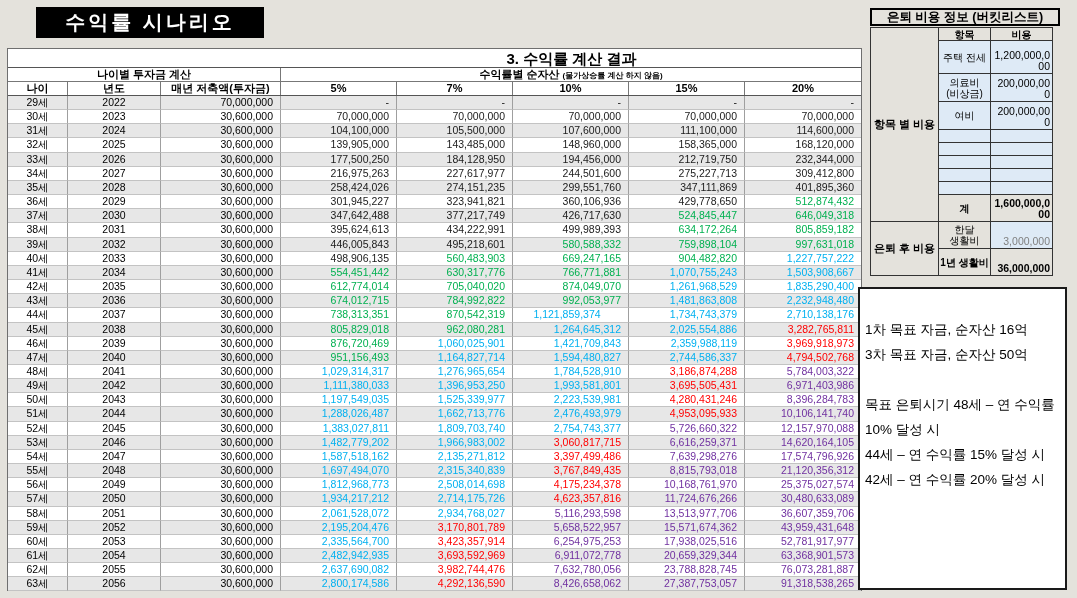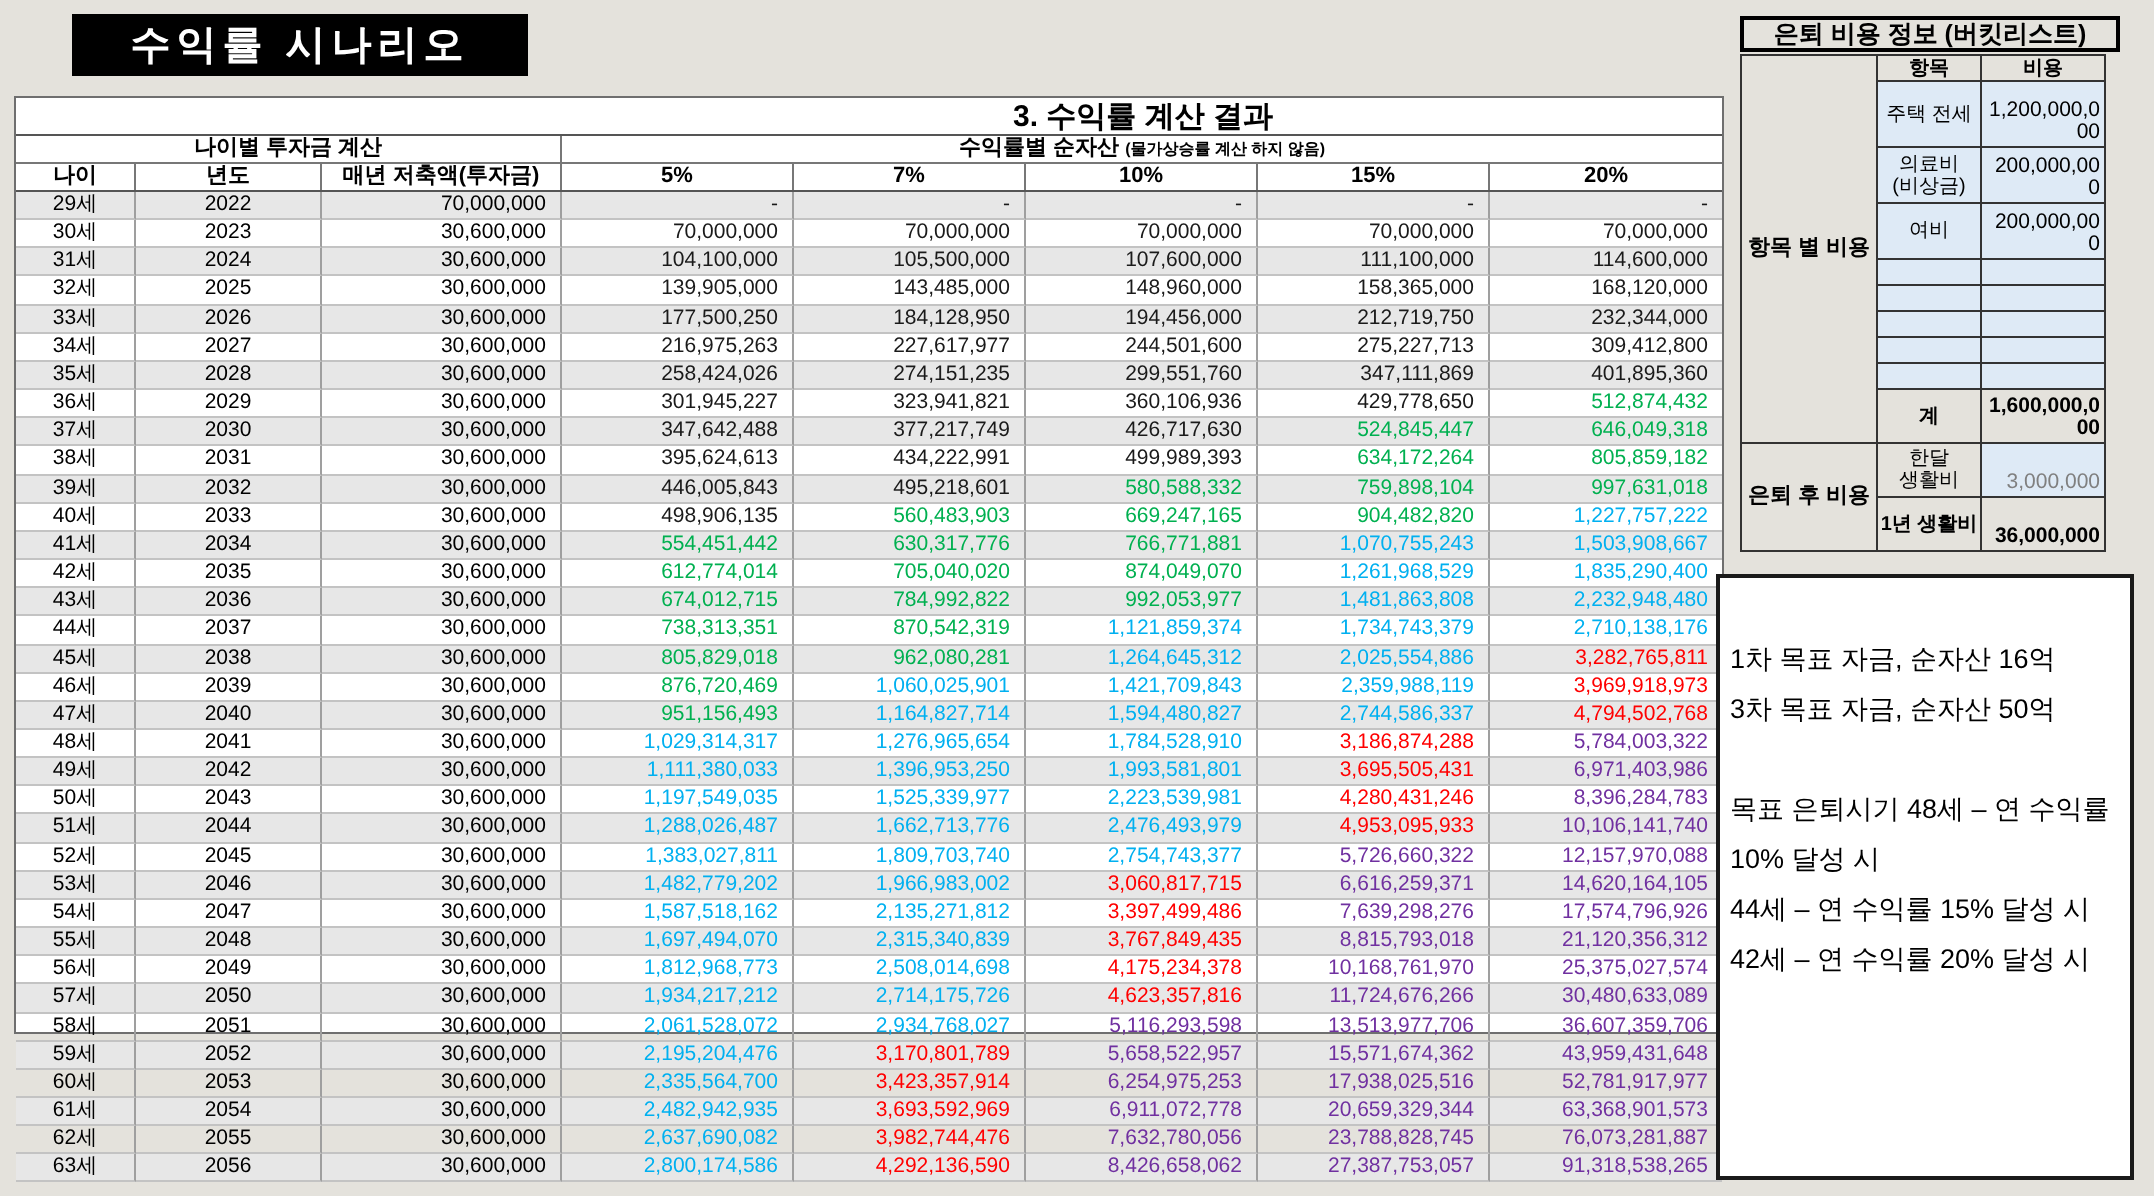--- a/index.html
+++ b/index.html
@@ -12,21 +12,21 @@
   }
   
   .title-box {
     position:absolute; left:36px; top:7px; width:228px; height:31px;
     background: var(--title-bg,#000); color: var(--title-fg,#fff);
     display:flex; align-items:center; justify-content:center;
     font-size:20px; font-weight:bold; letter-spacing:3px;
   }
   
   .main-table {
-    position:absolute; left:7px; top:48px; width:855px; height:469px;
+    position:absolute; left:7px; top:48px; width:855px; height:543px;
     background:#fff; border:1px solid #6f6f6f;
   }
   .tbl-title-row { height:19px; border-bottom:1px solid #555; }
   .tbl-title { margin-left:274px; width:579px; text-align:center;
     font-weight:bold; font-size:15px; line-height:19px; }
   .group-row { display:grid; grid-template-columns:273px 1fr; height:14px; border-bottom:1px solid #777; }
   .group-left, .group-right { font-weight:bold; font-size:11px; text-align:center; line-height:13px; }
   .group-left { border-right:1px solid #777;text-align:center; }
   .group-note { font-size:8px; font-weight:bold; }
   .col-header-row, .trow { display:grid; grid-template-columns:60px 93px 120px repeat(5,1fr); }
@@ -249,21 +249,21 @@
         <div class="cell num" style="color: rgb(0, 176, 80);">992,053,977</div>
         <div class="cell num" style="color: rgb(0, 176, 240);">1,481,863,808</div>
         <div class="cell num" style="color: rgb(0, 176, 240);">2,232,948,480</div>
       </div>
       <div class="trow">
         <div class="cell ctr">44세</div>
         <div class="cell ctr">2037</div>
         <div class="cell num">30,600,000</div>
         <div class="cell num" style="color: rgb(0, 176, 80);">738,313,351</div>
         <div class="cell num" style="color: rgb(0, 176, 80);">870,542,319</div>
-        <div class="cell num" style="color: rgb(0, 176, 240);">1,121,859,374</div>
+        <div class="cell num" style="color: rgb(0, 176, 240); text-align: center;">1,121,859,374</div>
         <div class="cell num" style="color: rgb(0, 176, 240);">1,734,743,379</div>
         <div class="cell num" style="color: rgb(0, 176, 240);">2,710,138,176</div>
       </div>
       <div class="trow stripe">
         <div class="cell ctr">45세</div>
         <div class="cell ctr">2038</div>
         <div class="cell num">30,600,000</div>
         <div class="cell num" style="color: rgb(0, 176, 80);">805,829,018</div>
         <div class="cell num" style="color: rgb(0, 176, 80);">962,080,281</div>
         <div class="cell num" style="color: rgb(0, 176, 240);">1,264,645,312</div>

